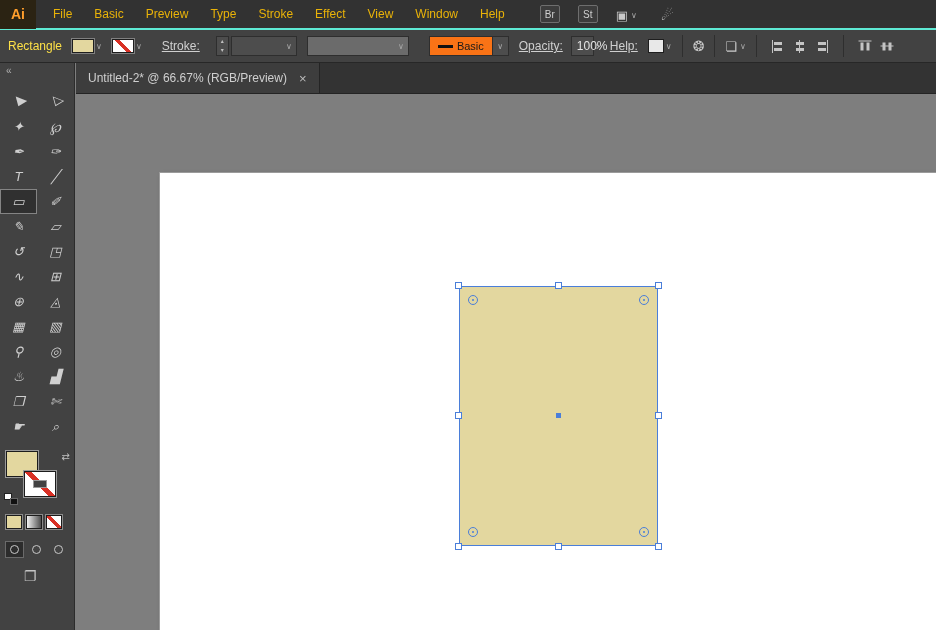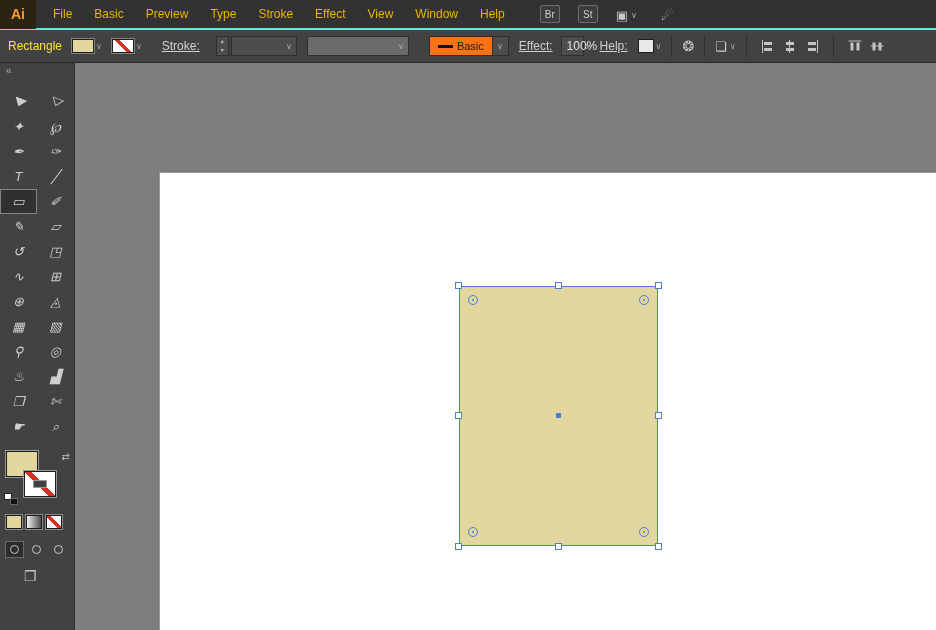--- a/index.html
+++ b/index.html
@@ -153,21 +153,21 @@
     <span class="brush">
       <span class="sample">
         <i class="line"></i>
         <span class="bname">Basic</span>
       </span>
       <span class="cbox">
         <span class="chev">∨</span>
       </span>
     </span>
 
-    <span class="lbl">Effect:</span>
+    <span class="lbl">Opacity:</span>
     <span class="field">100%</span>
     <span class="rchev">›</span>
 
     <span class="lbl">Help:</span>
     <span class="mini-dd">
       <i class="mini-sw"></i>
       <span class="chev">∨</span>
     </span>
 
     <i class="sep"></i>
@@ -303,20 +303,26 @@
       <span class="mode">
           <i></i>
         </span>
     </div>
 
     <div class="screenmode">
       <span>❐</span>
     </div>
   </aside>
 
+  <div class="tabstrip">
+    <div class="tab">
+      <span>Untitled-2* @ 66.67% (RGB/Preview)</span>
+      <span class="close">×</span>
+    </div>
+  </div>
 
   <div class="canvas">
     <div class="artboard"></div>
     <div class="sel-box">
       <div class="shape-fill" style="background: rgb(227, 215, 159);"></div>
       <span class="handle h-nw"></span>
       <span class="handle h-n"></span>
       <span class="handle h-ne"></span>
       <span class="handle h-w"></span>
       <span class="handle h-e"></span>

